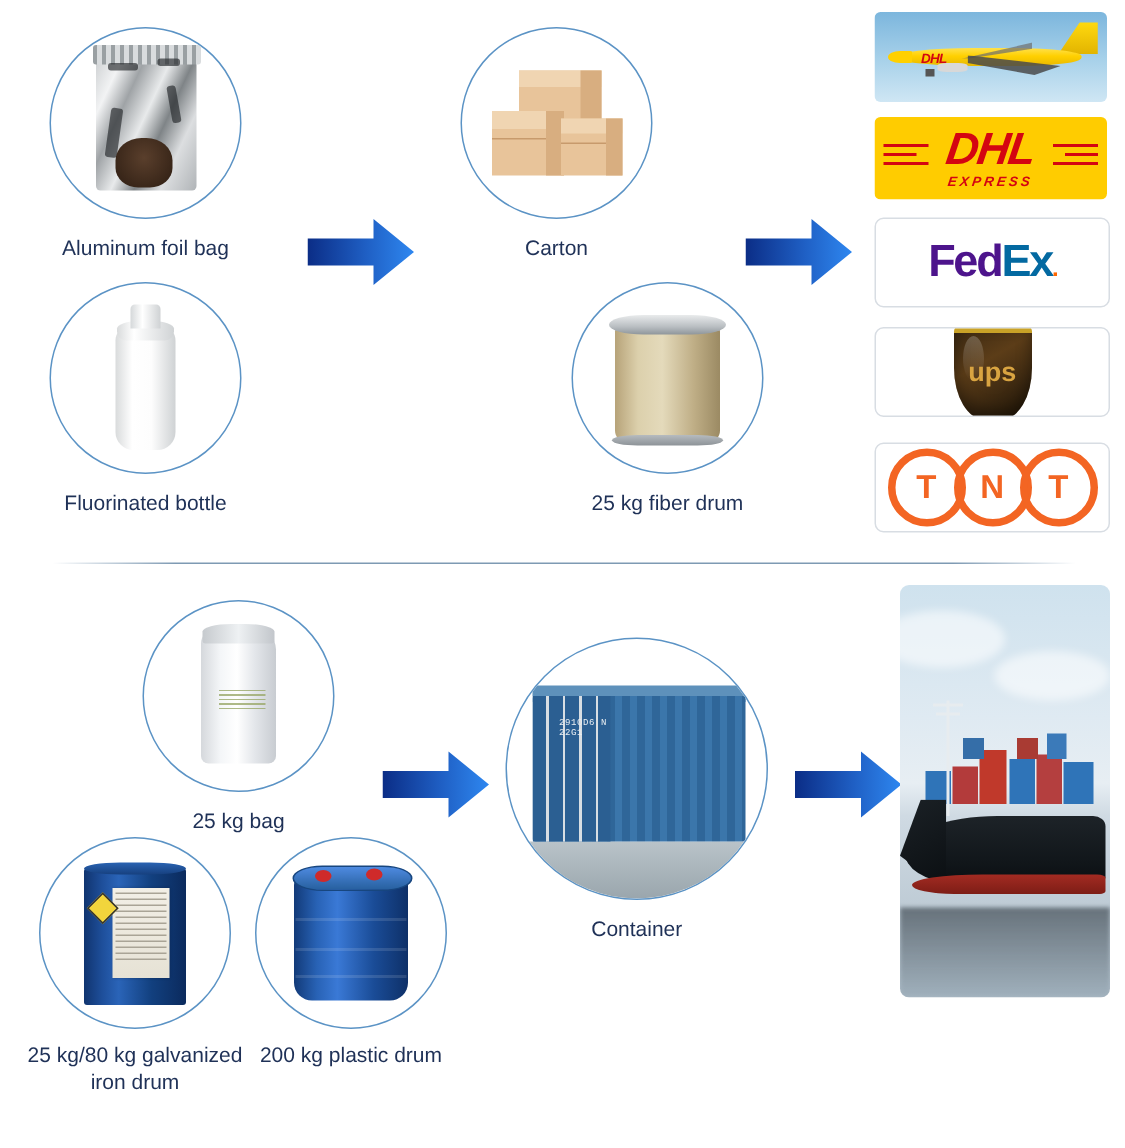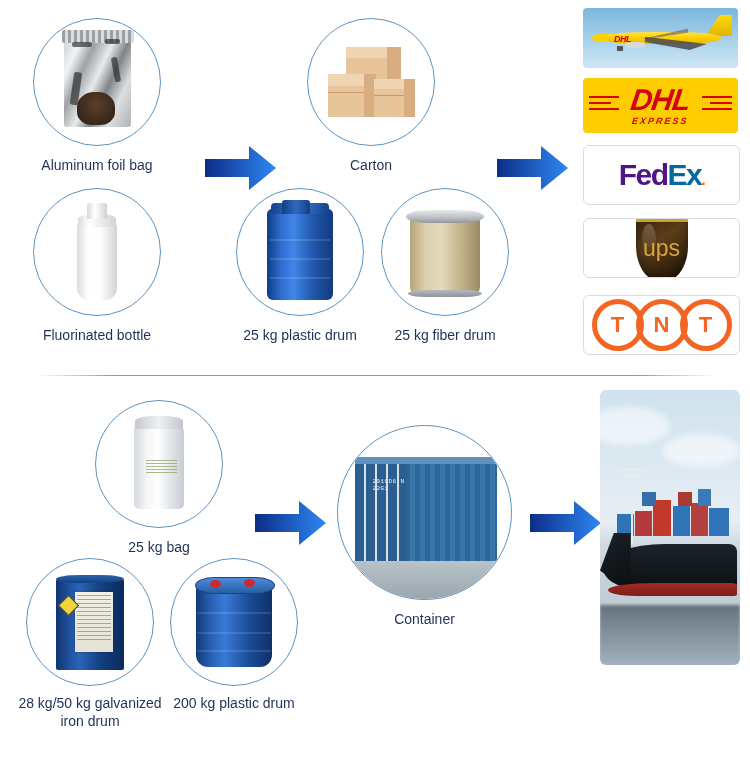--- a/index.html
+++ b/index.html
@@ -137,21 +137,21 @@
     border-top:5px solid #C9A227;
     box-shadow:inset 0 -6px 10px rgba(0,0,0,.4);
     display:flex;align-items:center;justify-content:center;
   }
   .ups-shield:after{
     content:"";position:absolute;left:6px;top:2px;width:14px;height:30px;
     background:linear-gradient(to bottom,rgba(255,255,255,.22),rgba(255,255,255,0));
     border-radius:50%;
   }
   .ups-word{
-    color:#D9A441;font-weight:normal;font-size:23px;
+    color:#D9A441;font-weight:bold;font-size:18px;
     letter-spacing:0px;position:relative;z-index:2;
     margin-top:-4px;
   }
 
   
   .tnt{display:flex;align-items:center;}
   .tnt .ring{
     width:42px;height:42px;border:5px solid #F36523;border-radius:50%;
     display:flex;align-items:center;justify-content:center;
     color:#F36523;font-weight:bold;font-size:22px;
@@ -420,33 +420,20 @@
         <div class="box" style="left:52%;top:48%;width:33%;height:30%;">
           <div class="top"></div>
             <div class="side"></div>
             <div class="seam"></div>
         </div>
       </div>
     </div>
     <div class="caption" style="top:138px;">Carton</div>
   </div>
 
-  <div class="circle-item" style="left:236px;top:188px;width:128px;height:128px;">
-    <div class="circle" style="width:126px;height:126px;">
-      <div class="ill">
-        <div class="jerry"></div>
-        <div class="jerry-handle"></div>
-        <div class="jerry-cap"></div>
-        <div class="jerry-rib" style="top:40%;"></div>
-        <div class="jerry-rib" style="top:55%;"></div>
-        <div class="jerry-rib" style="top:70%;"></div>
-      </div>
-    </div>
-    <div class="caption" style="top:138px;">25 kg plastic drum</div>
-  </div>
 
   <div class="circle-item" style="left:381px;top:188px;width:128px;height:128px;">
     <div class="circle" style="width:126px;height:126px;">
       <div class="ill">
         <div class="fiber-body"></div>
         <div class="fiber-lid"></div>
         <div class="fiber-base"></div>
       </div>
     </div>
     <div class="caption" style="top:138px;">25 kg fiber drum</div>
@@ -541,21 +528,21 @@
             <i></i>
             <i></i>
             <i></i>
             <i></i>
             <i></i>
             <i></i>
         </div>
         <div class="iron-diamond"></div>
       </div>
     </div>
-    <div class="caption two-line" style="top:136px;width:170px;">28 kg/50 kg galvanized iron drum</div>
+    <div class="caption two-line" style="top:136px;width:170px;">25 kg/80 kg galvanized iron drum</div>
   </div>
 
   <div class="circle-item" style="left:170px;top:558px;width:128px;height:128px;">
     <div class="circle" style="width:126px;height:126px;">
       <div class="ill">
         <div class="pdrum-body"></div>
         <div class="pdrum-top"></div>
         <div class="pdrum-cap" style="left:31%;top:17%;"></div>
         <div class="pdrum-cap" style="left:58%;top:16%;"></div>
         <div class="pdrum-rib" style="top:42%;"></div>

